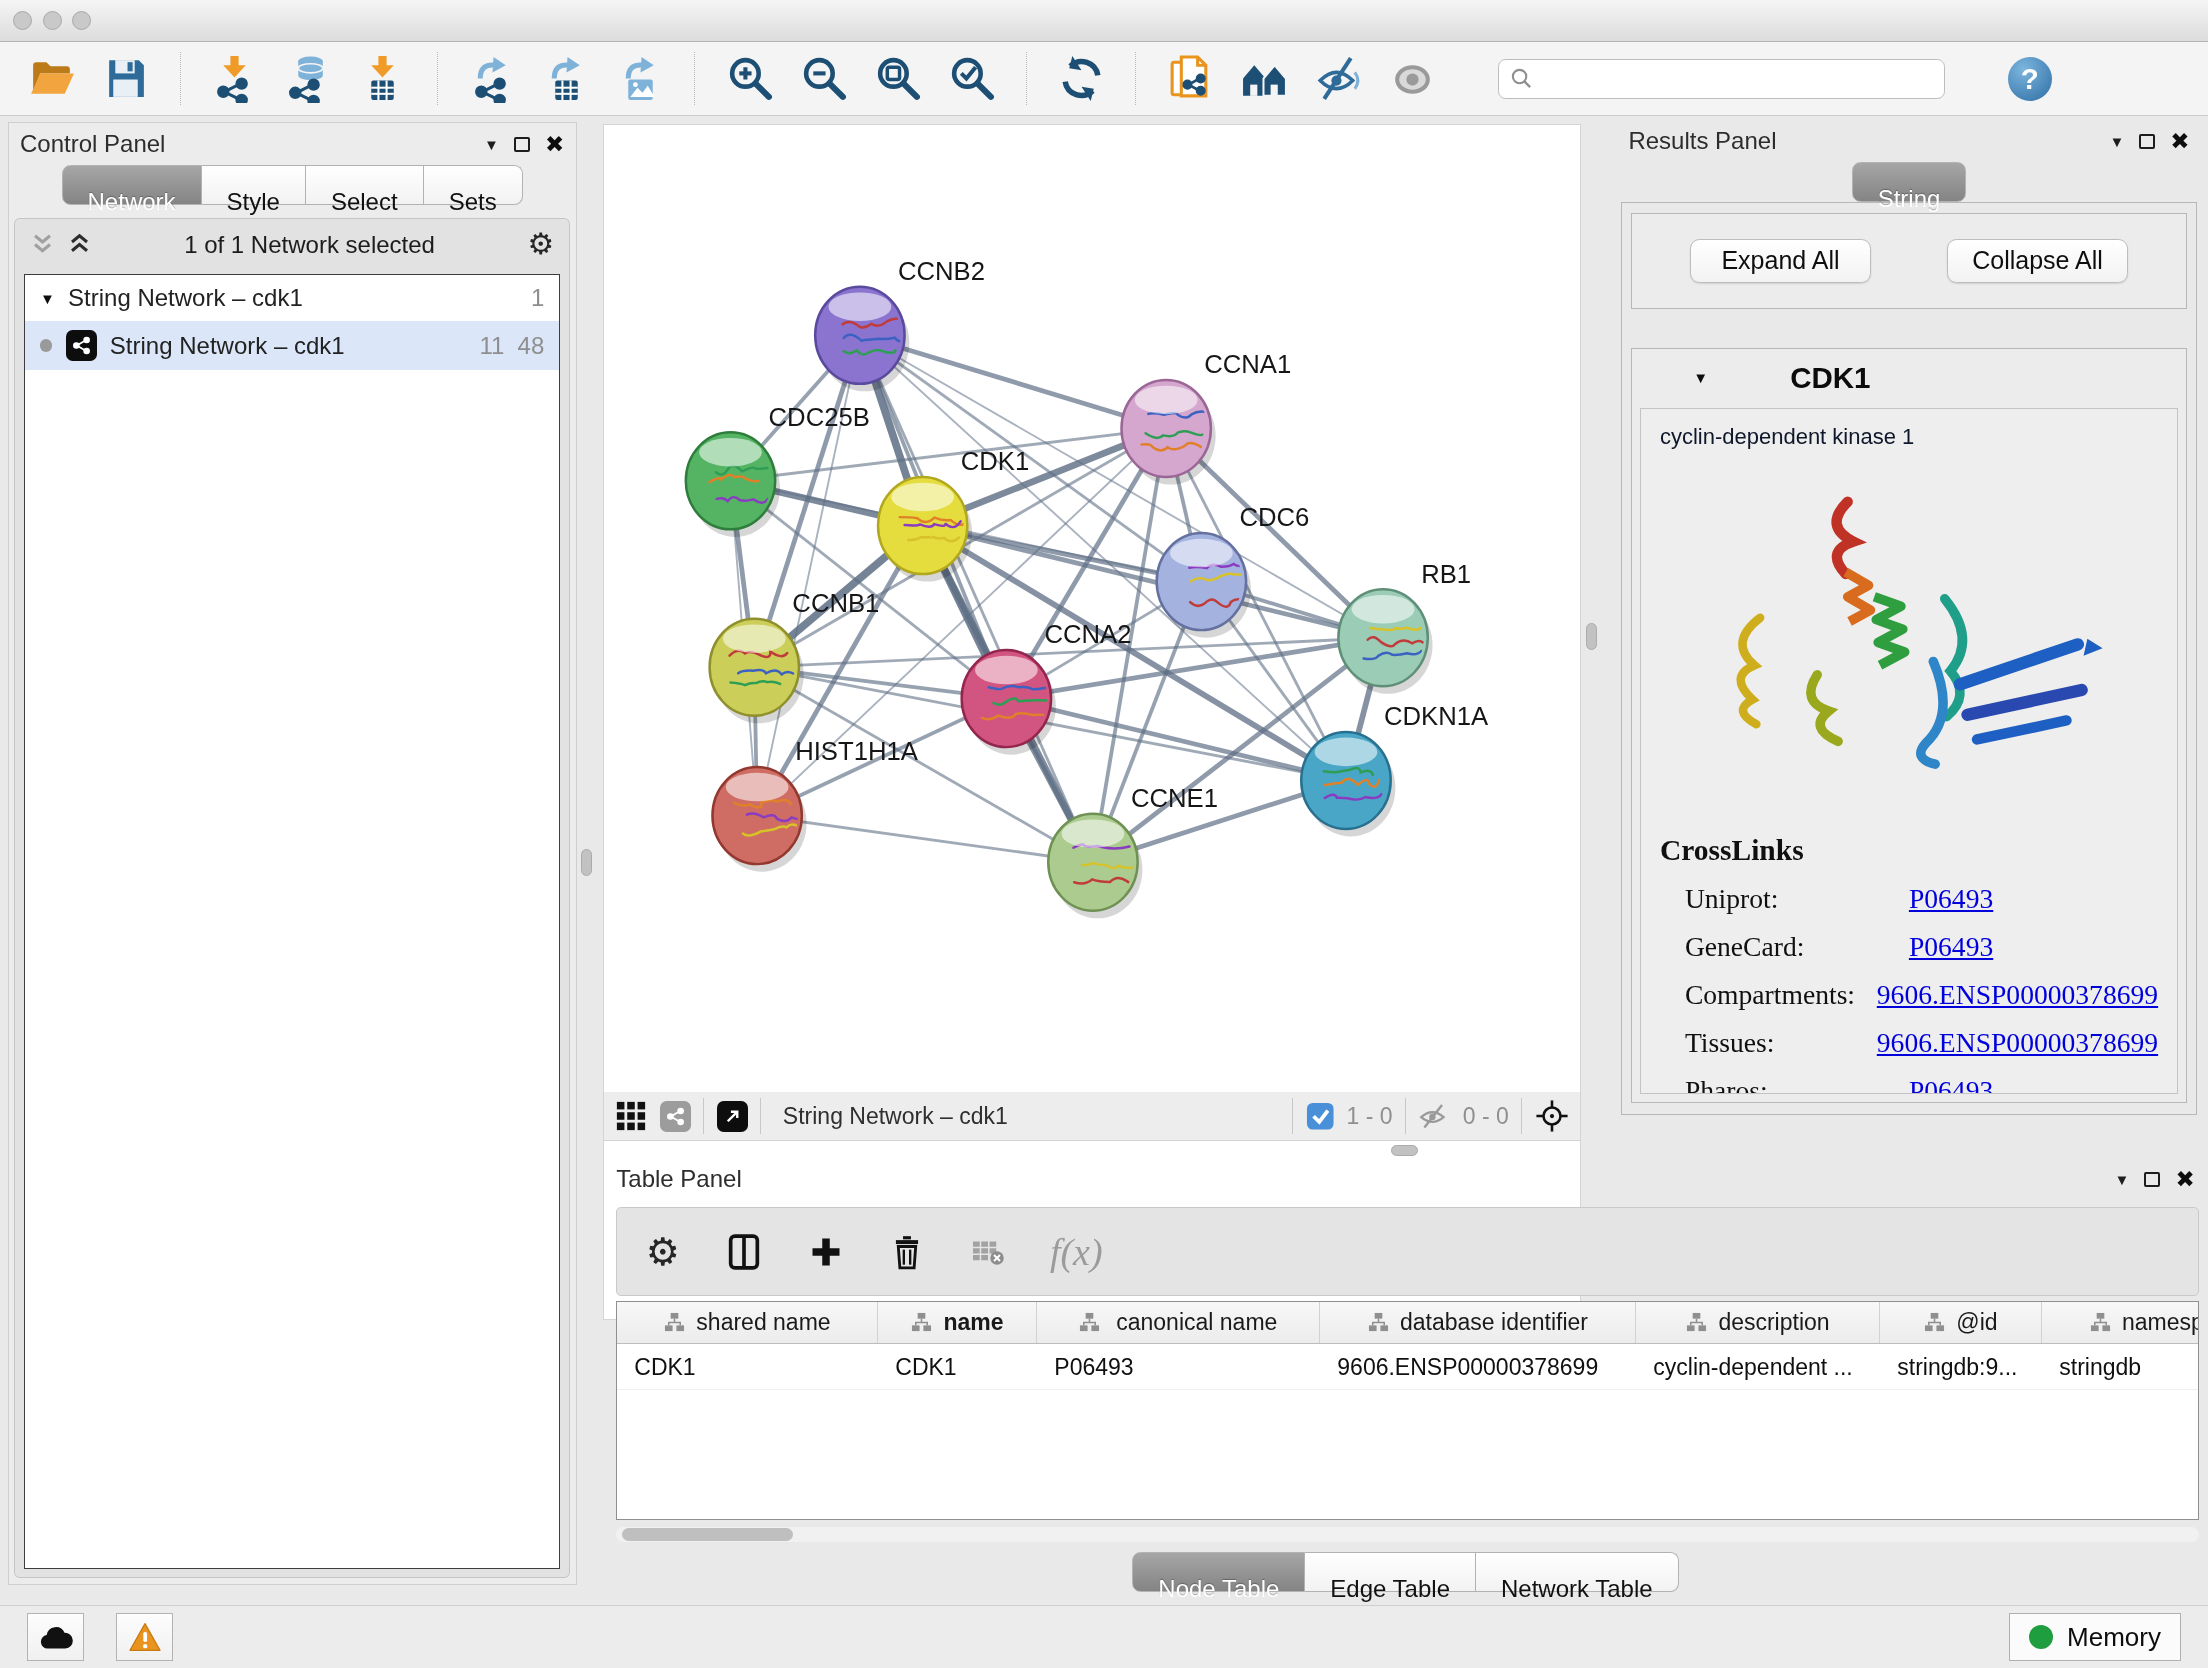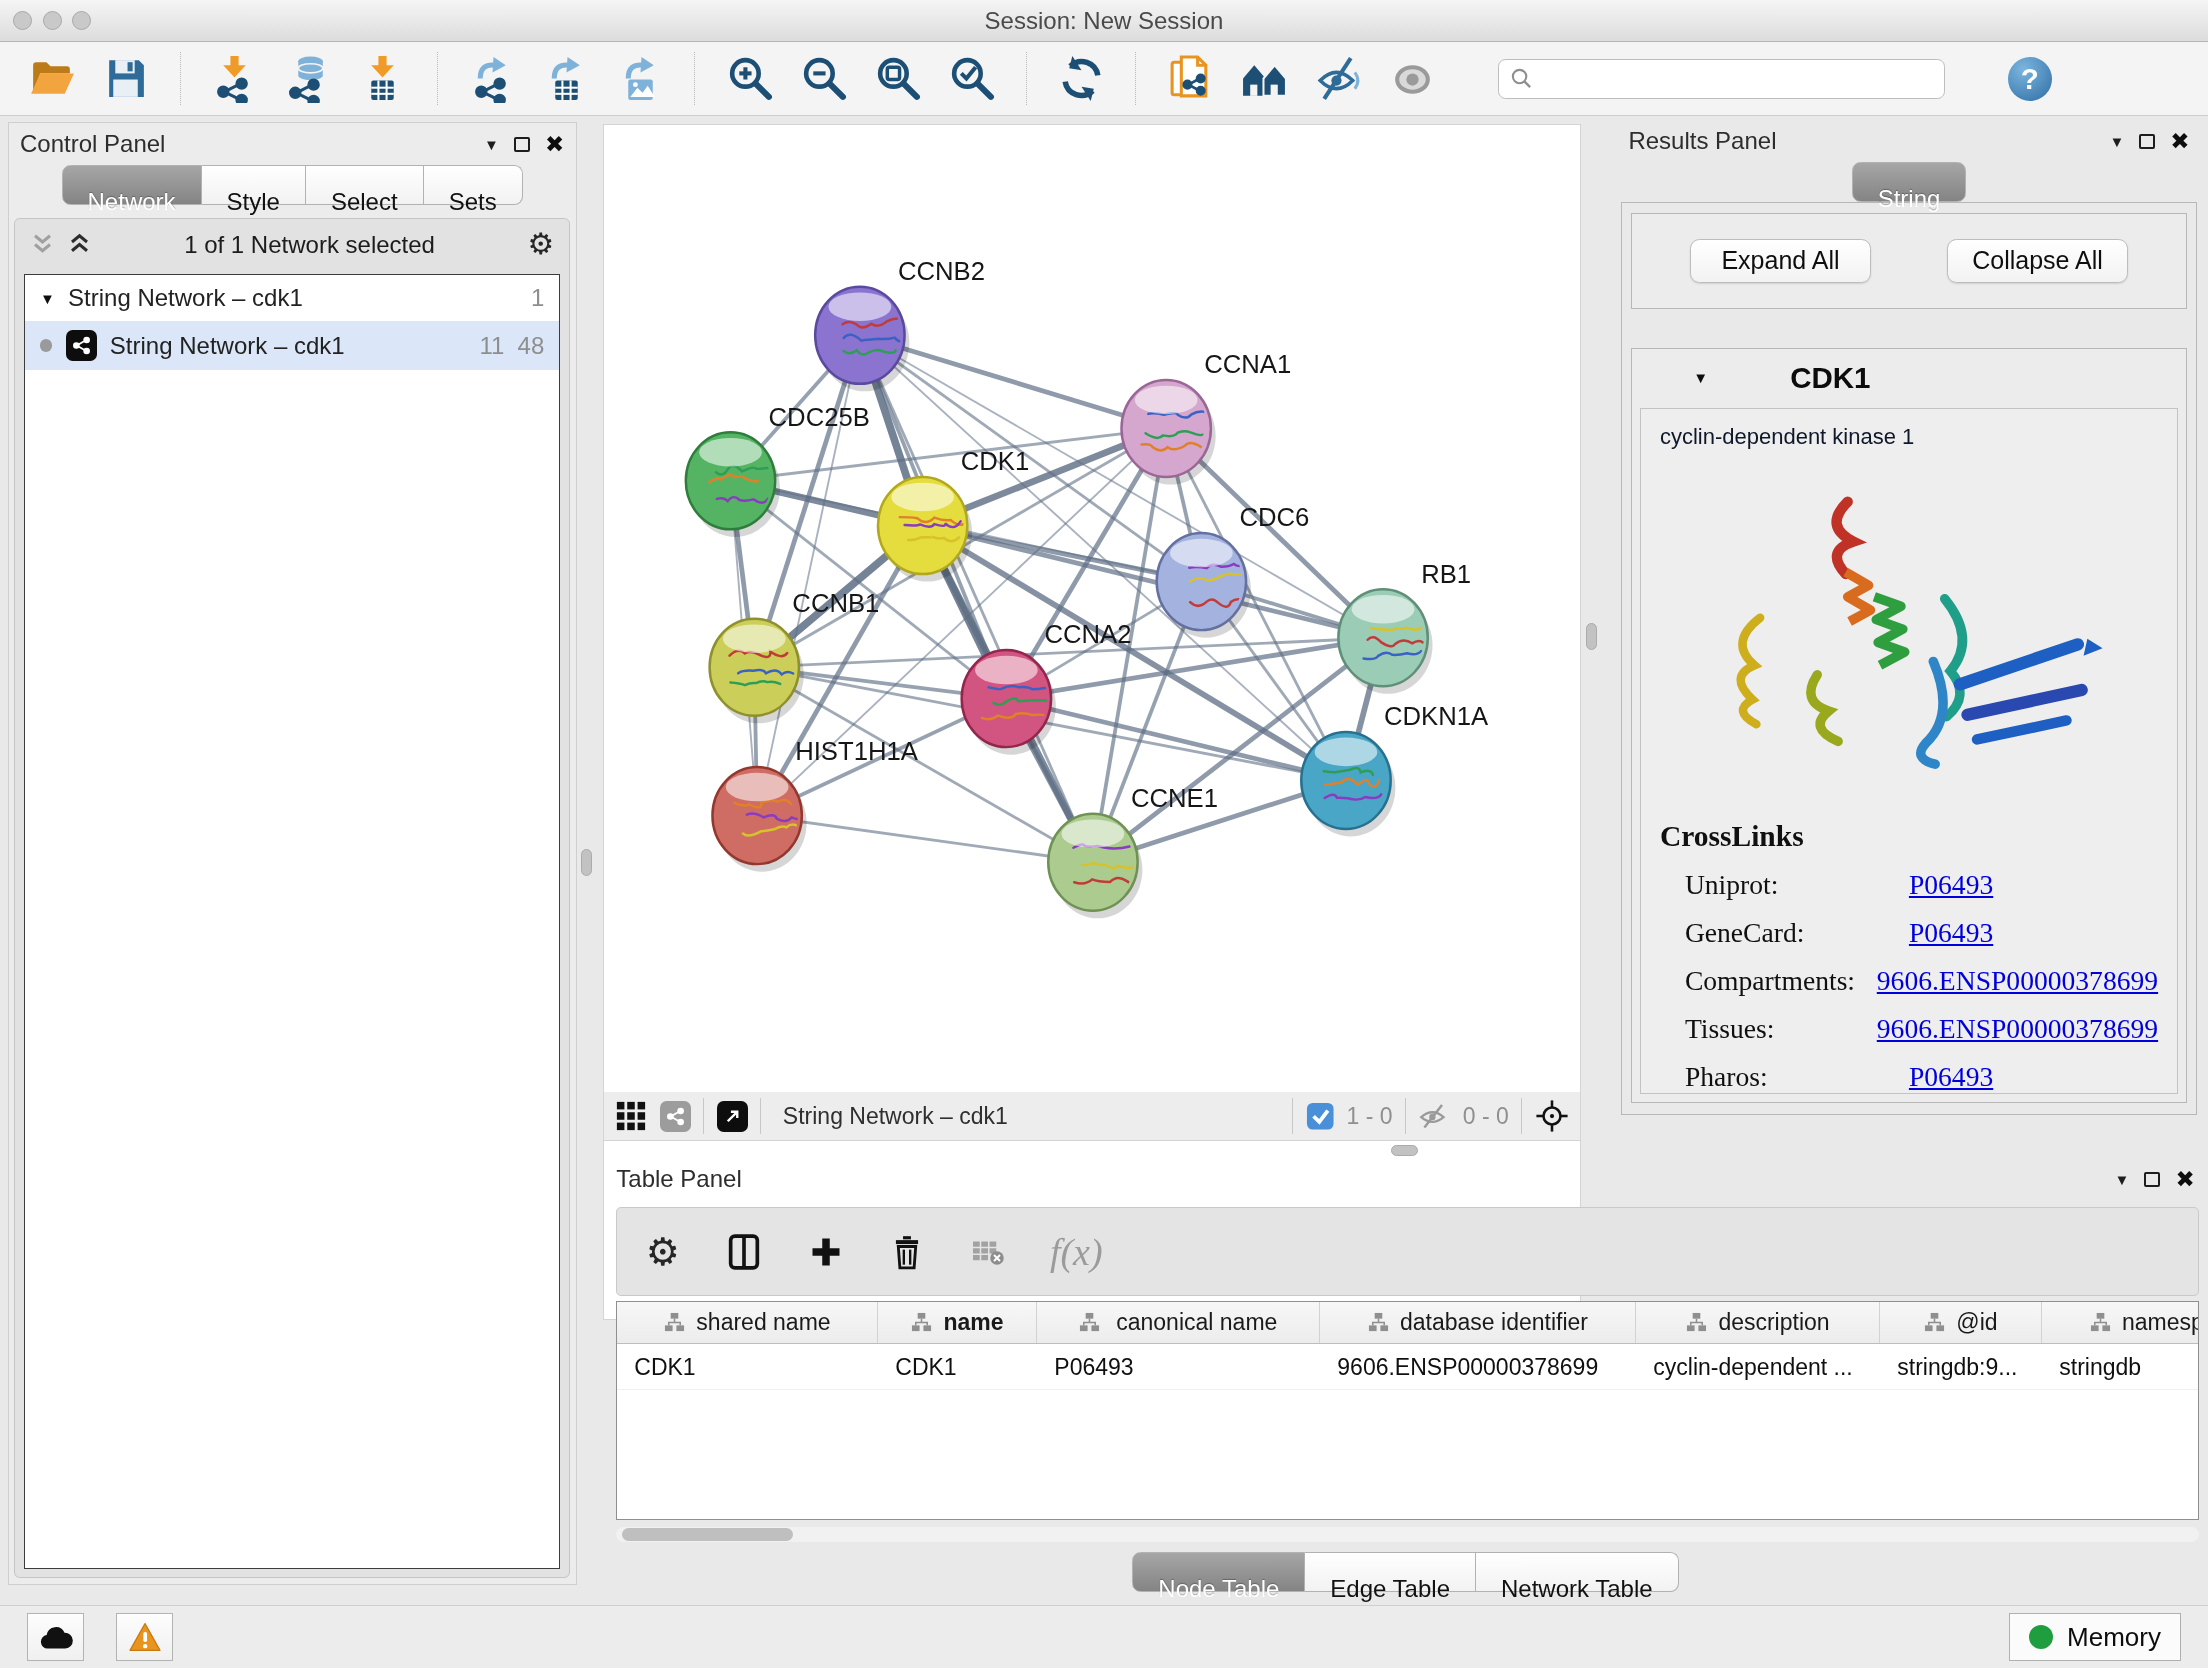--- a/index.html
+++ b/index.html
@@ -81,21 +81,21 @@
   .rp-btn{min-width:181px;height:44px;background:linear-gradient(#ffffff,#f2f2f2);border:1px solid #bdbdbd;
     border-radius:9.5px;font-size:25px;display:flex;align-items:center;justify-content:center;color:#0e0e0e;
     box-shadow:0 1px 1.9px rgba(0,0,0,.12)}
   #rp-content{position:absolute;left:9.5px;right:9.5px;top:145px;bottom:11.4px;border:1px solid #b7b7b7;background:#ececec}
   #rp-generow{height:57px;display:flex;align-items:center;padding-left:61px;gap:82px}
   #rp-gene{font-size:29.5px;font-weight:bold;color:#0c0c0c}
   #rp-descbox{position:absolute;left:7.6px;right:7.6px;top:59px;bottom:7.6px;border:1px solid #c3c3c3;
     background:#eeeeee;padding:15px 19px;overflow:hidden}
   #rp-desc{font-size:22px;color:#0f172a}
   #rp-protein{margin:25px auto 0 auto;display:block}
-  #rp-crosslinks{font-family:"Liberation Serif","DejaVu Serif",serif;font-size:27.6px;color:#101010;margin-top:31px}
+  #rp-crosslinks{font-family:"Liberation Serif","DejaVu Serif",serif;font-size:27.6px;color:#101010;margin-top:45px}
   .cl-title{font-weight:bold;font-size:29.5px;margin-bottom:5.7px}
   .cl-row{display:flex;margin:16px 0 16px 25px}
   .cl-label{width:224px}
   .cl-link{color:#0000dd;text-decoration:underline;cursor:pointer}
 
   
   #table-panel{position:absolute;left:603px;top:1158px;width:1605px;height:439px}
   #tp-head{height:42px;padding:0 13.3px}
   #tp-toolbar{position:absolute;left:13.3px;right:9.5px;top:49px;height:89px;background:#e4e4e4;
     border:1px solid #c9c9c9;border-radius:4.8px;display:flex;align-items:center;gap:44px;padding:0 28.5px}
@@ -119,21 +119,20 @@
   #memory-btn{margin-left:auto;min-width:158px;height:48px;border:1.9px solid #b0b0b0;background:#fbfbfb;
     display:flex;align-items:center;justify-content:center;gap:14.3px;font-size:26px;color:#0d0d0d;padding:0 19px}
   .memdot{width:24px;height:24px;border-radius:50%;background:#1f9e40}
 
   .grip{position:absolute;background:#c2c2c2;border:1px solid #ababab;border-radius:5.7px}
 </style>
 </head>
 <body>
 
 <div id="titlebar">
-  <span id="win-title">Session: New Session</span>
   <span class="tl"></span>
   <span class="tl"></span>
   <span class="tl"></span>
 </div>
 
 <div id="toolbar">
   <span class="tbtn">
       <svg viewBox="0 0 48 48">
     <path d="M6 37 V11 q0-3 3-3 h10 l4 4 h16 q3 0 3 3 v4 H13 Z" fill="#bd7a19"></path>
     <path d="M4 39 L13 19 H46 L37 39 Z" fill="#f2a53e"></path>

